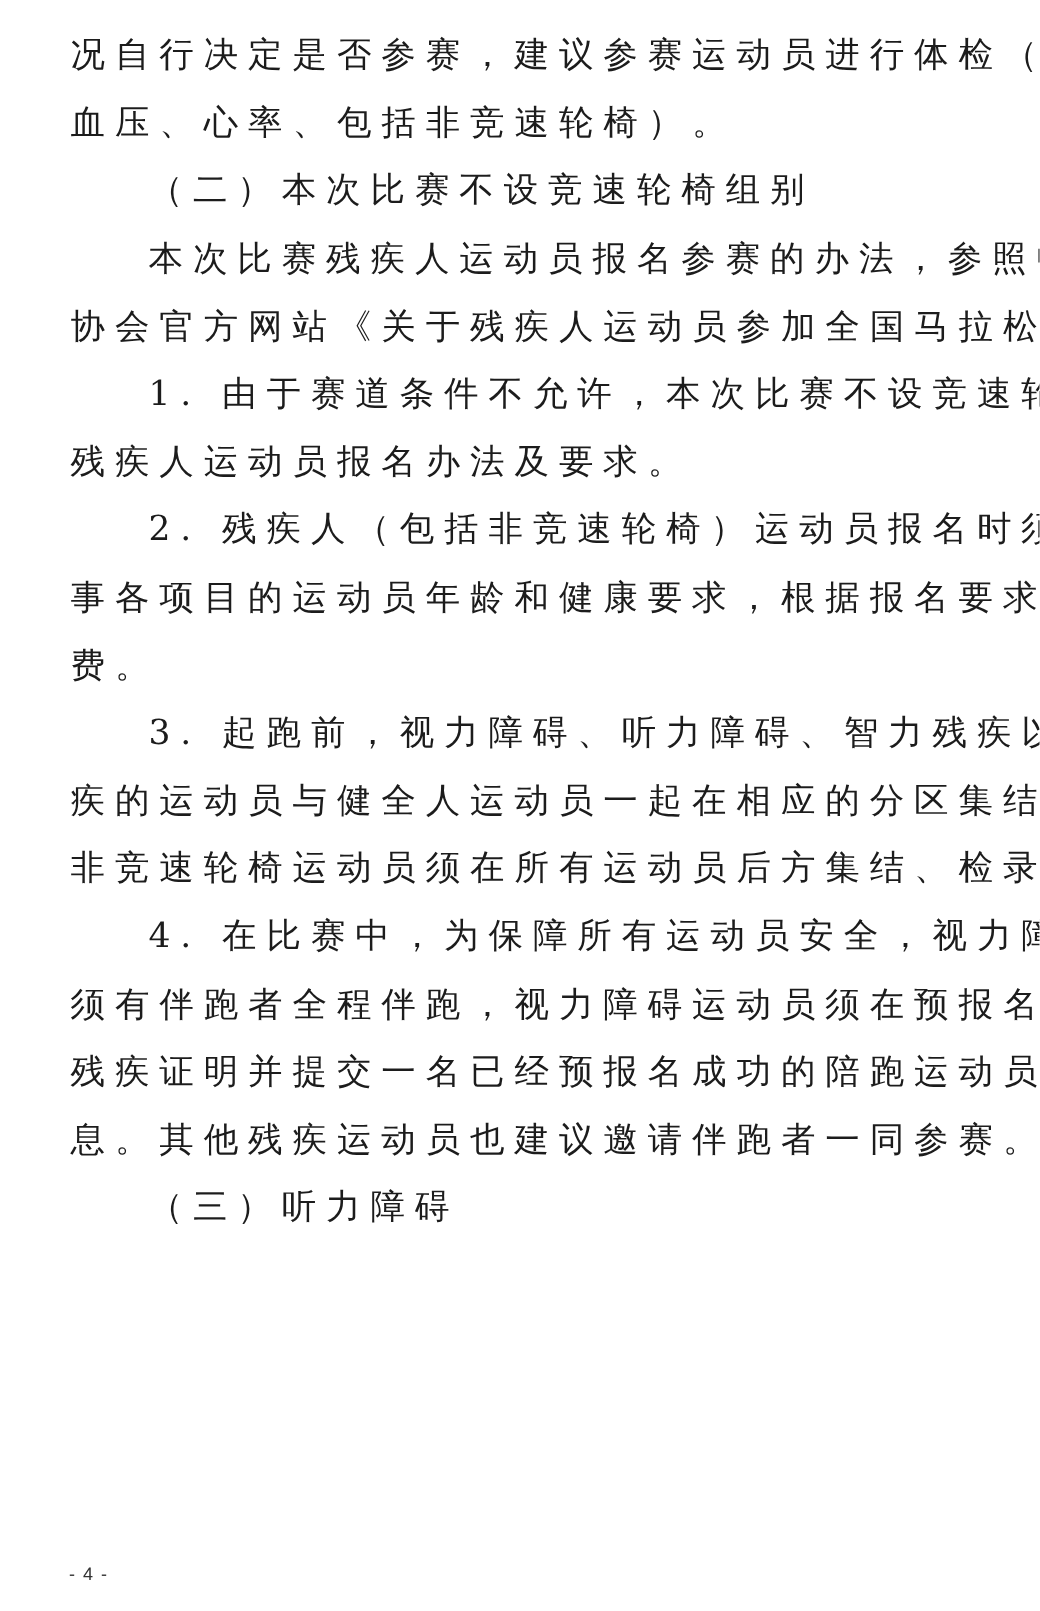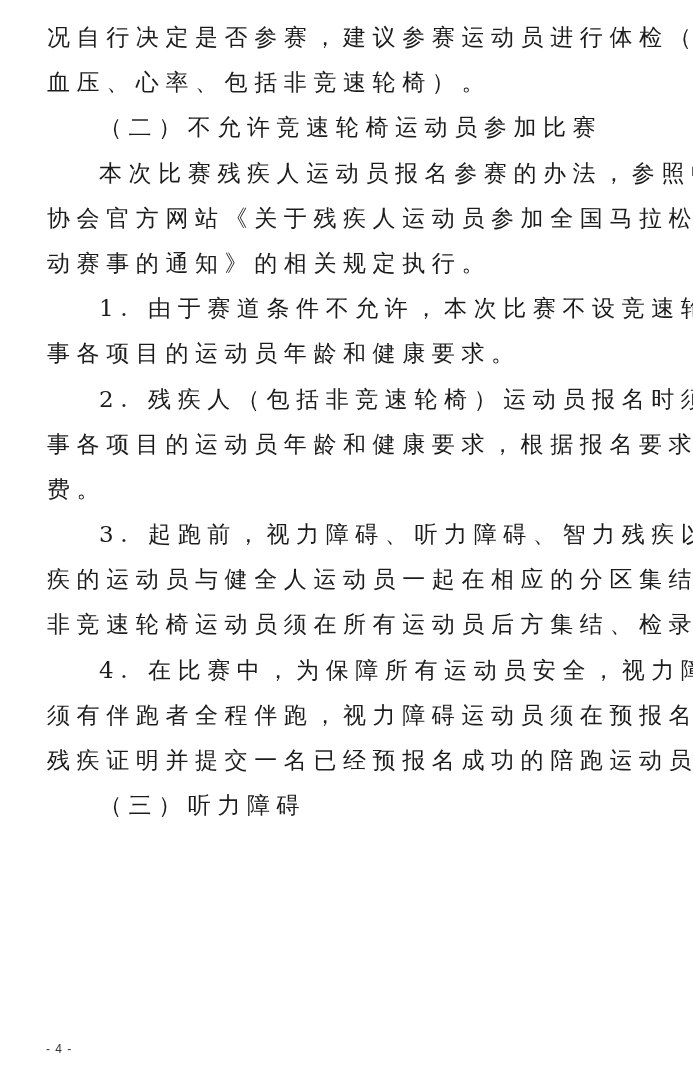--- a/index.html
+++ b/index.html
@@ -44,31 +44,31 @@
       color: #333333;
       letter-spacing: 1px;
     }
   </style>
 </head>
 <body>
 
 <div class="page">
   <div class="line">况自行决定是否参赛，建议参赛运动员进行体检（需心电图、</div>
   <div class="line">血压、心率、包括非竞速轮椅）。</div>
-  <div class="line heading">（二）不允许竞速轮椅运动员参加比赛</div>
+  <div class="line heading">（二）本次比赛不设竞速轮椅组别</div>
   <div class="line indent">本次比赛残疾人运动员报名参赛的办法，参照中国田径</div>
   <div class="line">协会官方网站《关于残疾人运动员参加全国马拉松及相关运</div>
-  <div class="line">动赛事的通知》的相关规定执行。</div>
   <div class="line indent">1. 由于赛道条件不允许，本次比赛不设竞速轮椅组别，</div>
-  <div class="line">事各项目的运动员年龄和健康要求。</div>
+  <div class="line">残疾人运动员报名办法及要求。</div>
   <div class="line indent">2. 残疾人（包括非竞速轮椅）运动员报名时须达到本赛</div>
   <div class="line">事各项目的运动员年龄和健康要求，根据报名要求交纳报名</div>
   <div class="line">费。</div>
   <div class="line indent">3. 起跑前，视力障碍、听力障碍、智力残疾以及上肢残</div>
   <div class="line">疾的运动员与健全人运动员一起在相应的分区集结、检录。</div>
   <div class="line">非竞速轮椅运动员须在所有运动员后方集结、检录，比赛时</div>
   <div class="line indent">4. 在比赛中，为保障所有运动员安全，视力障碍运动员</div>
   <div class="line">须有伴跑者全程伴跑，视力障碍运动员须在预报名阶段上传</div>
   <div class="line">残疾证明并提交一名已经预报名成功的陪跑运动员相关信</div>
+  <div class="line">息。其他残疾运动员也建议邀请伴跑者一同参赛。</div>
   <div class="line heading">（三）听力障碍</div>
 </div>
 
 <div class="page-number">- 4 -</div>
 
 </body></html>

